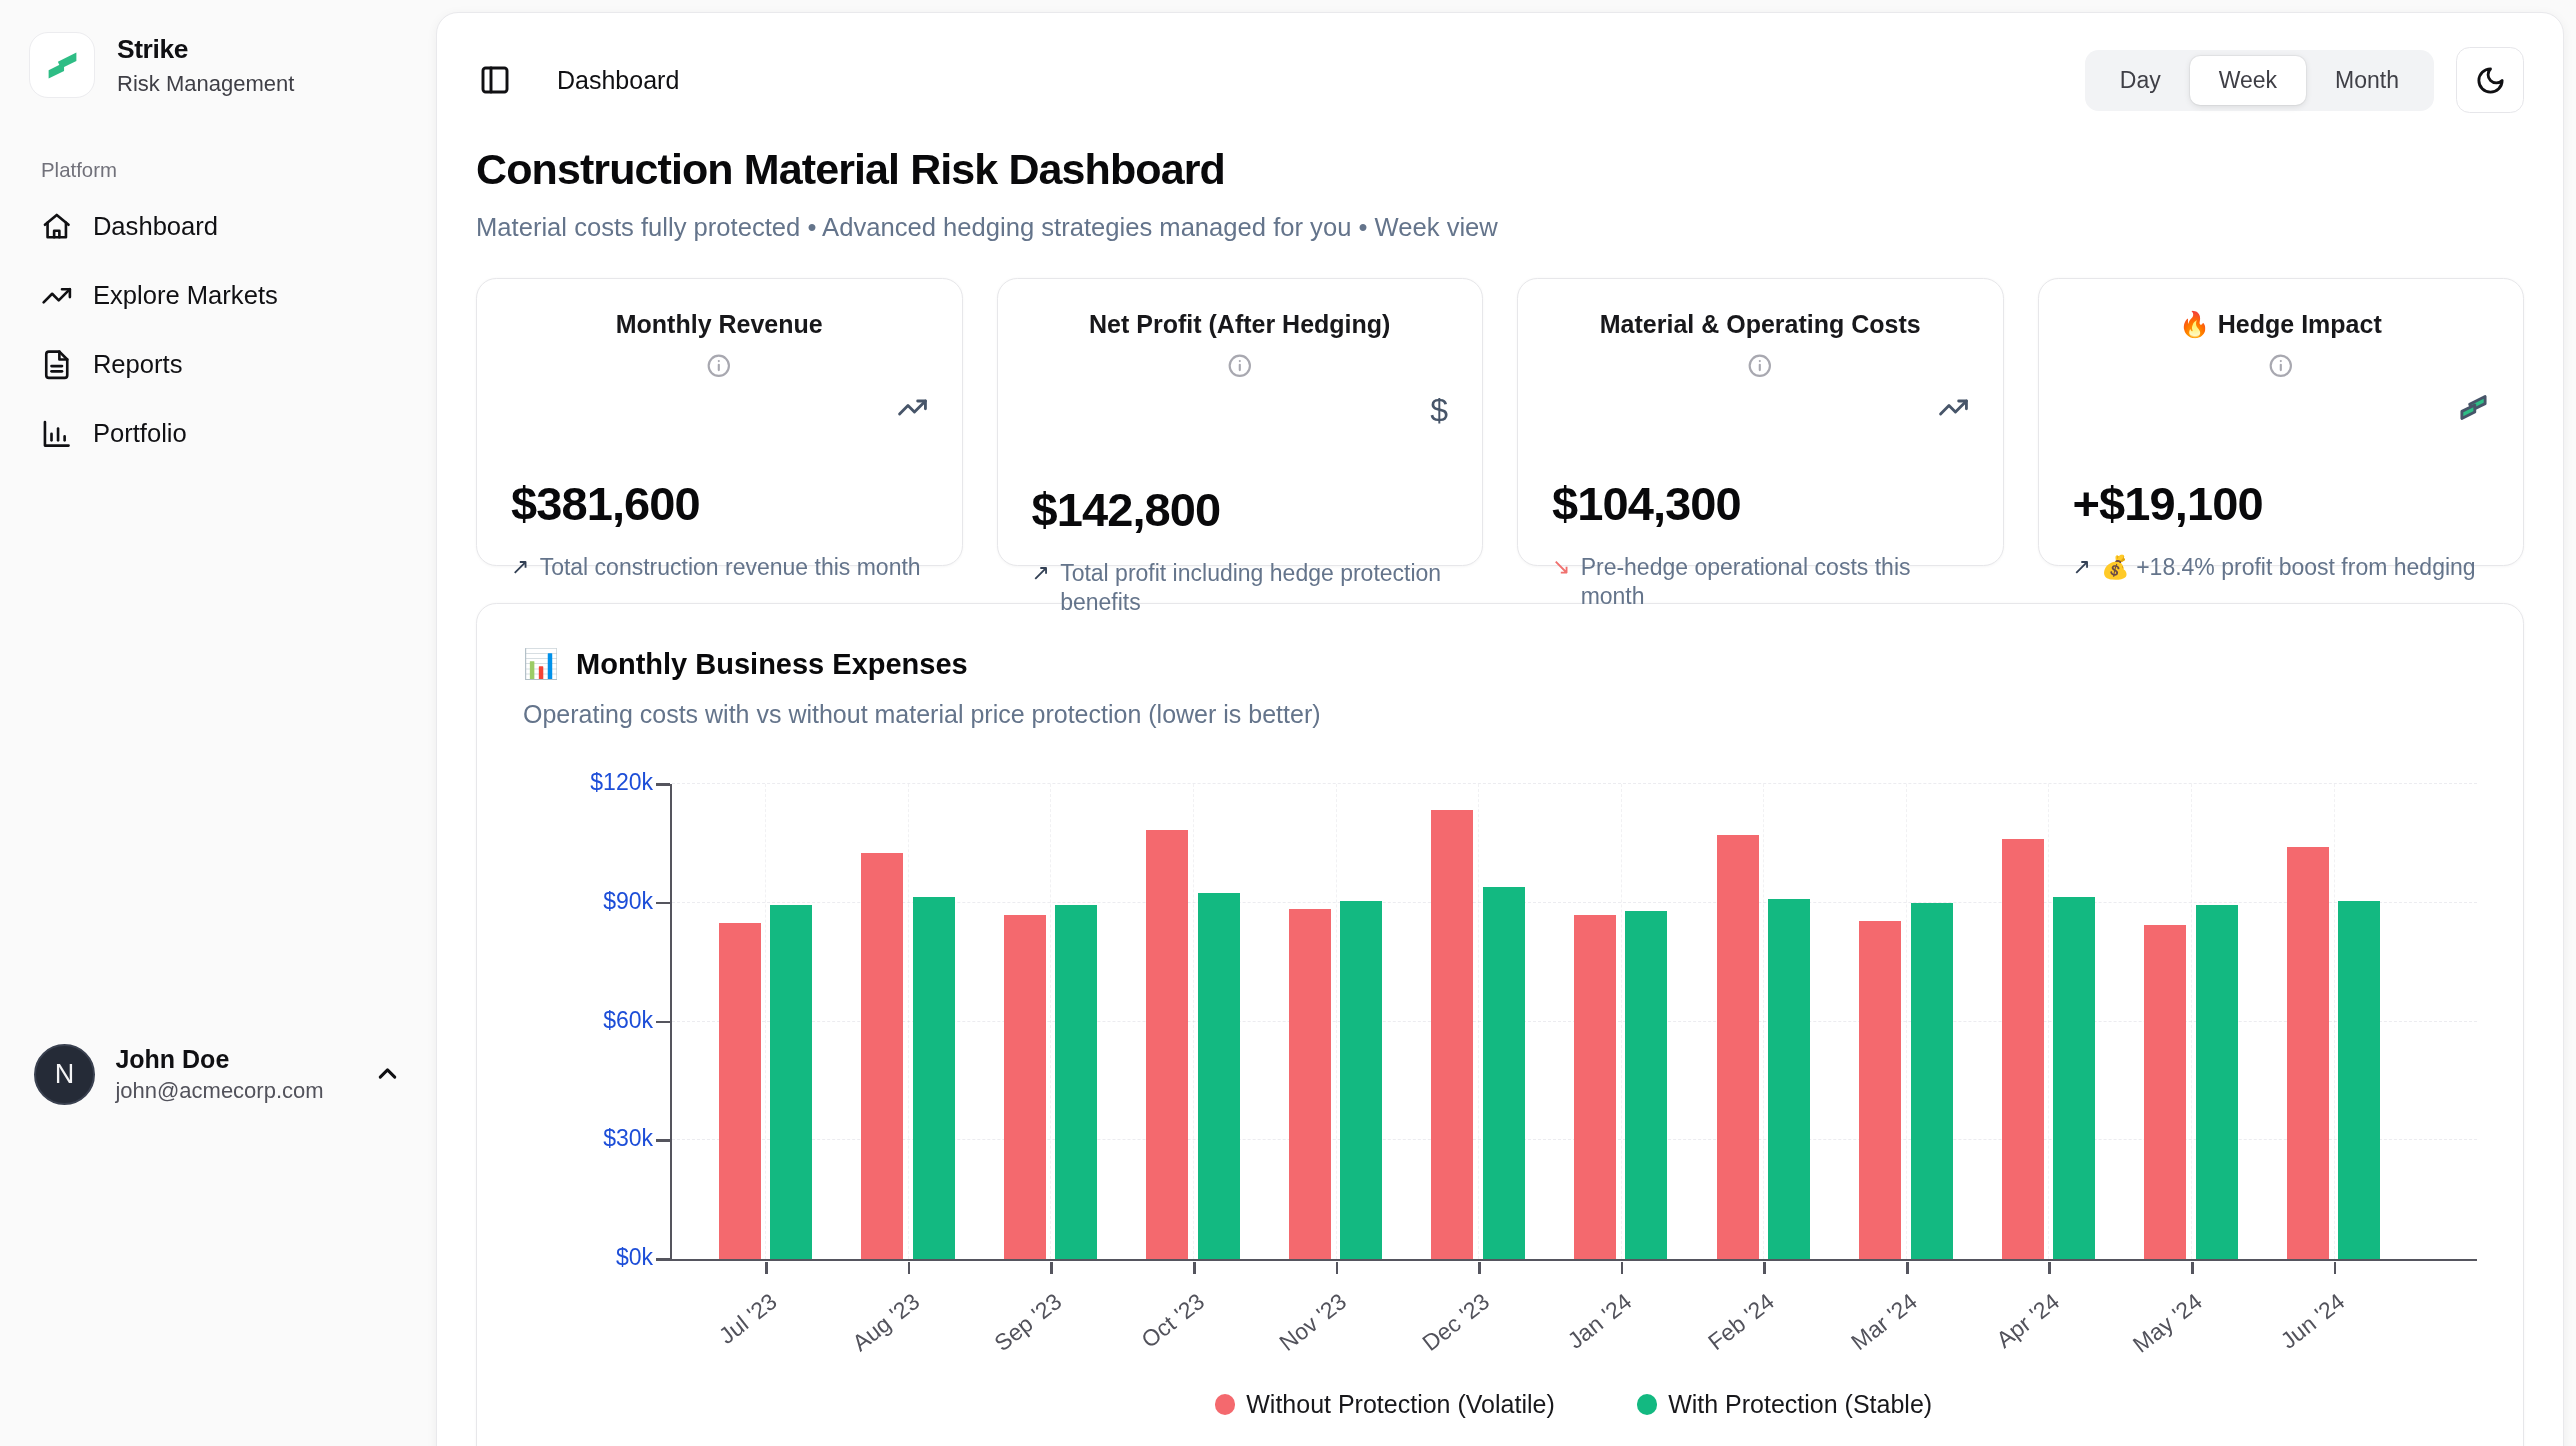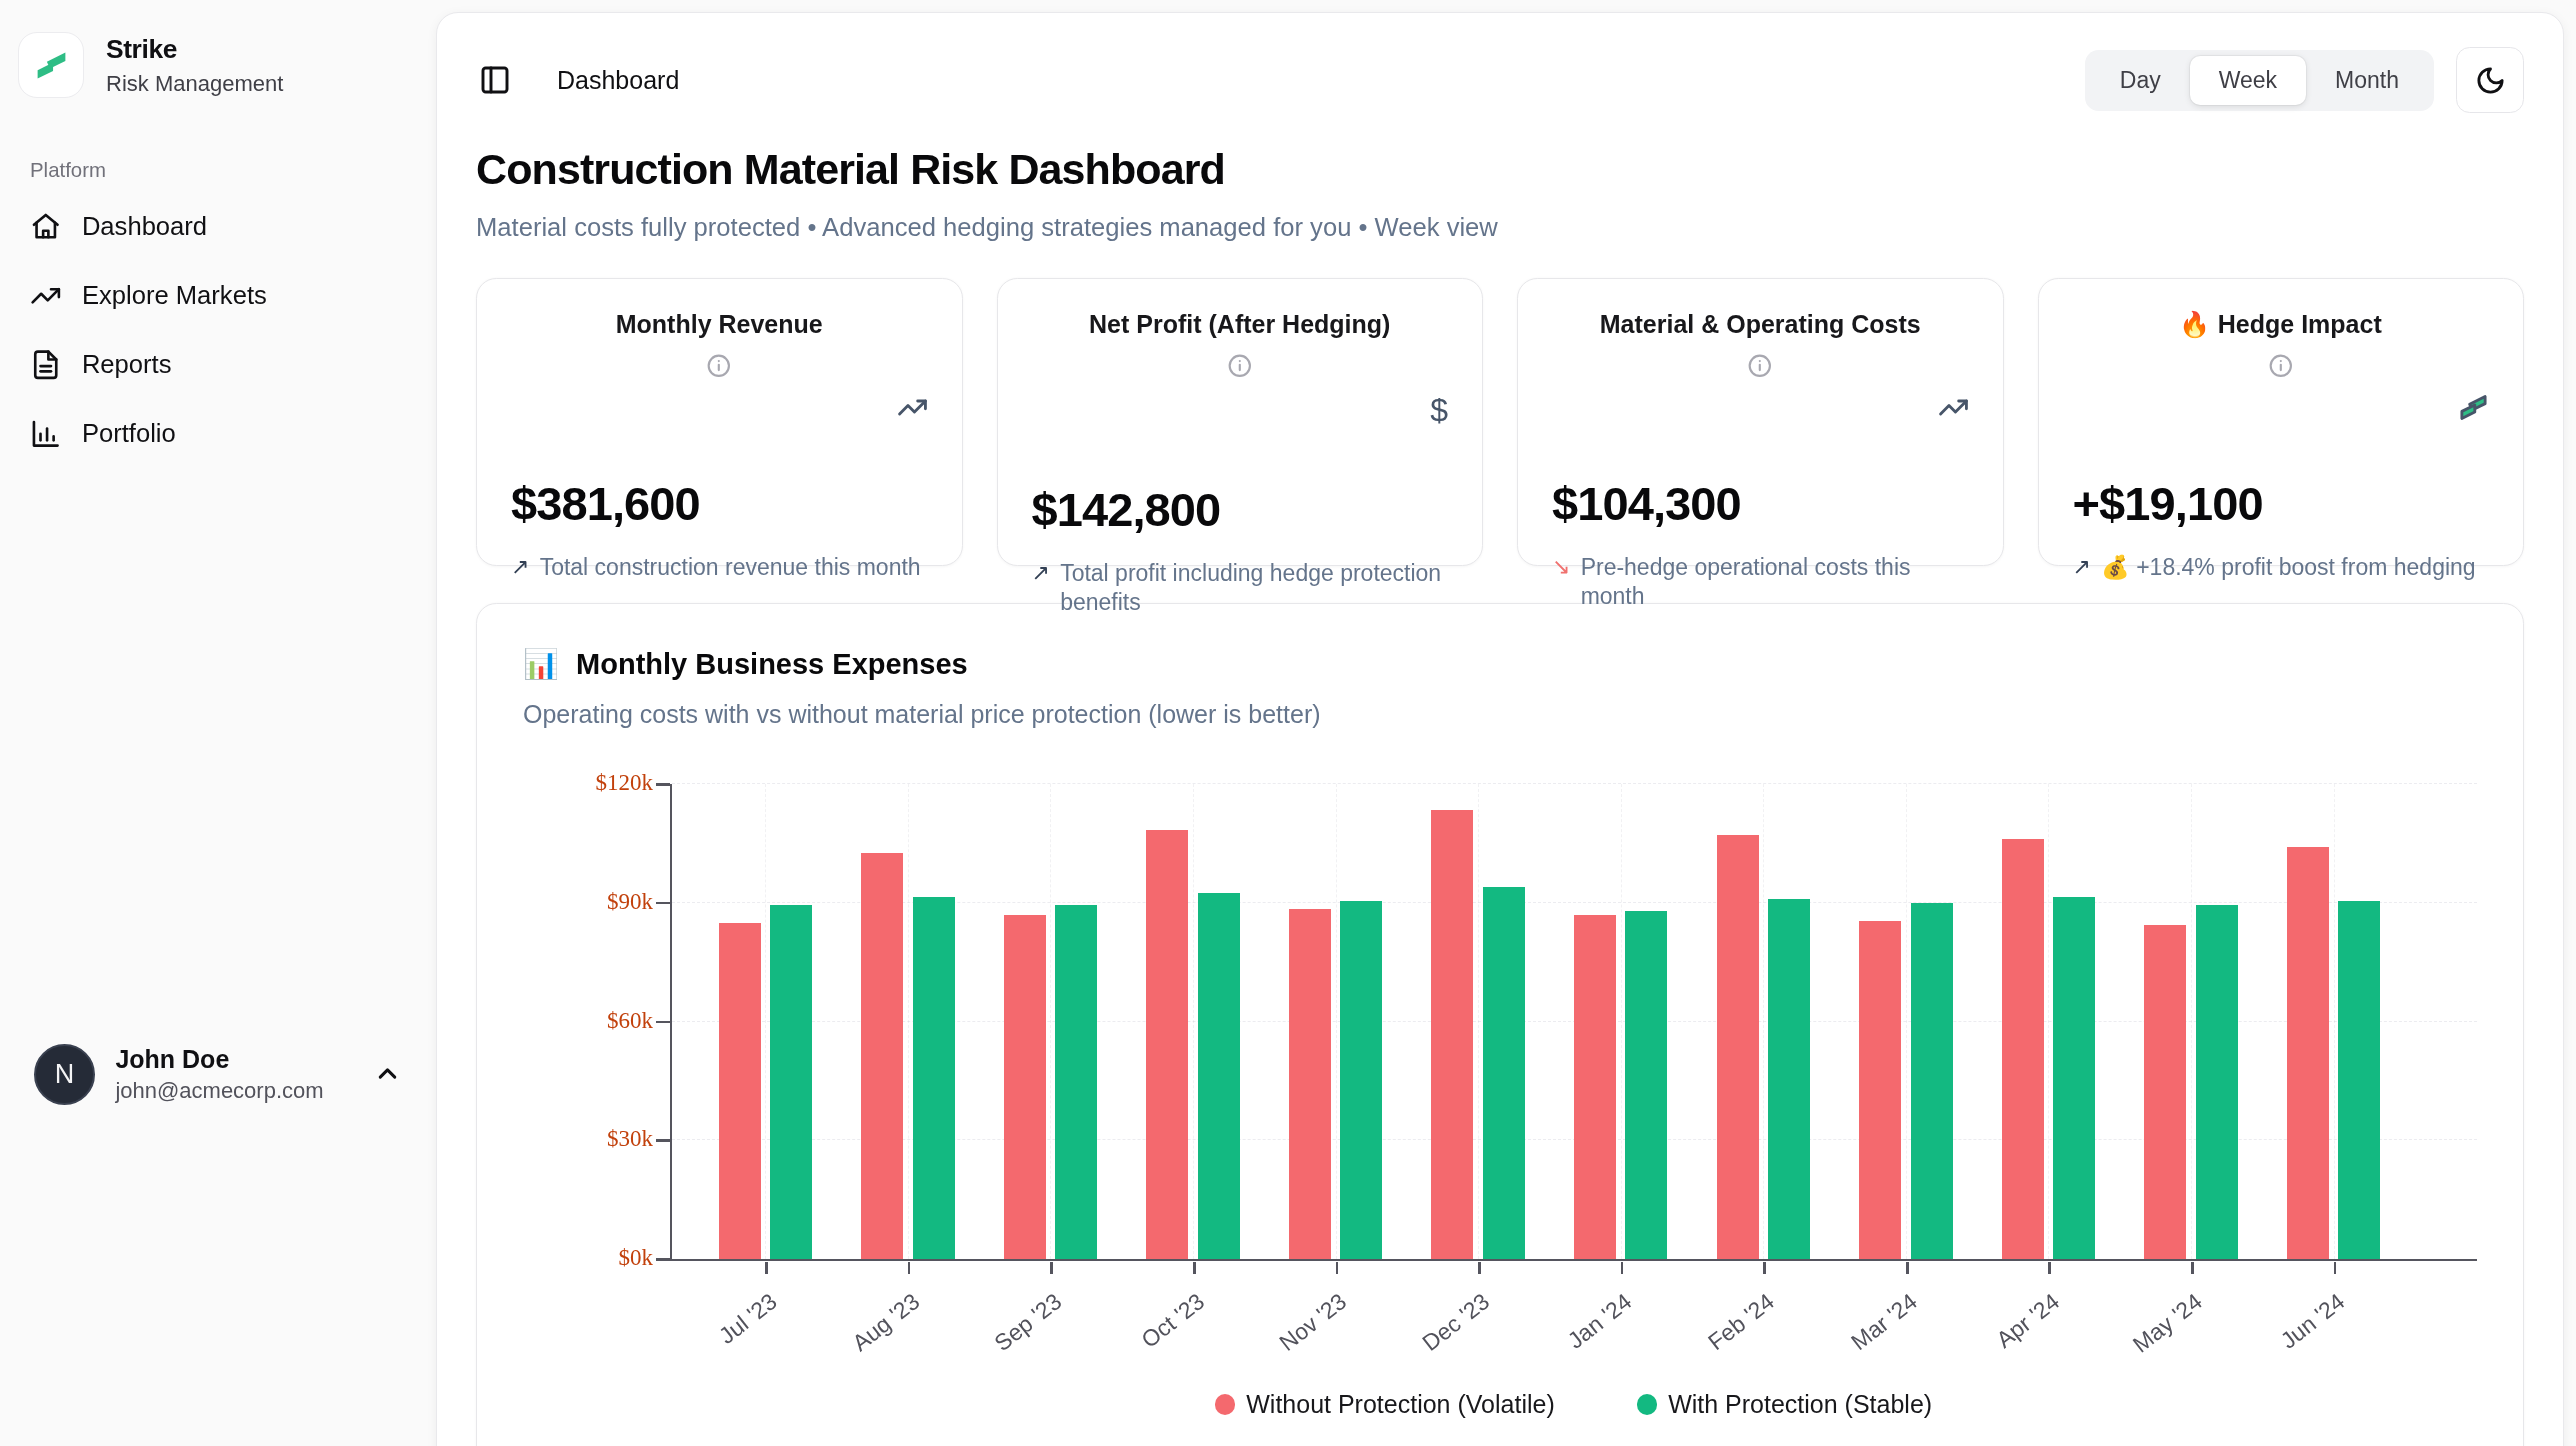--- a/index.html
+++ b/index.html
@@ -4,21 +4,21 @@
 <style>
   * { margin:0; padding:0; box-sizing:border-box; }
   html,body { width:2576px; height:1446px; overflow:hidden; }
   body {
     font-family:"Liberation Sans", sans-serif;
     background:#FAFAFA; color:#18181B;
     position:relative;
   }
 
   
-  .sidebar { position:absolute; left:0; top:0; width:436px; height:1136px; background:#FAFAFA; padding:32px 18px; }
+  .sidebar { position:absolute; left:0; top:0; width:436px; height:1136px; background:#FAFAFA; padding:32px 29px; }
   .brand { display:flex; align-items:center; gap:22px; }
   .brand-tile { width:66px; height:66px; background:#fff; border:1.7px solid #ECECEF; border-radius:19px; display:flex; align-items:center; justify-content:center; }
   .brand-name { font-size:26.4px; font-weight:700; color:#101013; letter-spacing:-0.4px; }
   .brand-tag { font-size:22px; color:#3F3F46; margin-top:6px; }
   .section-label { margin:61px 0 15.3px 12px; font-size:20.4px; color:#71717A; }
   .nav { display:flex; flex-direction:column; gap:10.2px; }
   .nav-item { display:flex; align-items:center; gap:20.4px; padding:13.6px 12px; border-radius:12px; font-size:25.6px; color:#101013; cursor:pointer; }
   .nav-item svg { width:31.5px; height:31.5px; stroke:#101013; fill:none; stroke-width:2; stroke-linecap:round; stroke-linejoin:round; }
   .side-footer { position:absolute; left:22px; right:22px; bottom:19px; display:flex; align-items:center; gap:20.4px; padding:12px; border-radius:13.6px; }
   .avatar { width:61px; height:61px; border-radius:50%; background:#252B37; color:#F4F4F5; font-size:27px; display:flex; align-items:center; justify-content:center; border:2.6px solid #3A4150; }
@@ -62,21 +62,21 @@
   .note-arrow.down { color:#F0716F; }
 
   
   .chart-card { margin-top:37px; background:#fff; border:1.7px solid #E7E7EA; border-radius:20.4px; padding:43px 46px; box-shadow:0 0.9px 2.6px rgba(0,0,0,.04); height:1022px; }
   .chart-title-row { display:flex; align-items:center; gap:17px; font-size:29px; font-weight:700; color:#09090B; }
   .chart-sub { margin-top:19px; font-size:25px; color:#64748B; }
 
   .chart-area { position:relative; margin-top:55px; padding-left:147px; }
   .plot { position:relative; height:477px; border-left:2.6px solid #55555E; border-bottom:2.6px solid #55555E; display:flex; padding:0 72px 0 22px; }
   .hgrid { position:absolute; left:0; right:0; border-top:1.7px dashed #ECECF0; z-index:0; }
-  .ylab { position:absolute; width:128px; text-align:right; left:-147px; font-size:23px; color:#c2410c;font-family:Liberation Serif, serif; }
+  .ylab { position:absolute; width:128px; text-align:right; left:-147px; font-size:23px; color:#1d4ed8; }
   .ytick { position:absolute; left:-16px; width:13.6px; height:2.6px; background:#55555E; }
   .bar-group { flex:1; position:relative; display:flex; align-items:flex-end; justify-content:center; gap:9.4px; }
   .vgrid { position:absolute; left:50%; top:0; bottom:0; border-left:1.7px dashed rgba(120,120,135,.10); }
   .bar { width:42px; position:relative; z-index:1; }
   .xtick { position:absolute; top:100%; left:50%; width:2.6px; height:12.8px; background:#55555E; margin-top:2.6px; }
   .xlabel { position:absolute; top:100%; margin-top:29px; right:50%; transform:rotate(-38deg); transform-origin:100% 0; white-space:nowrap; font-size:23px; color:#52525B; }
   .legend { display:flex; justify-content:center; gap:82px; margin-top:129px; }
   .legend-item { display:flex; align-items:center; gap:11px; font-size:25px; color:#18181B; font-weight:500; }
   .legend-dot { width:20.4px; height:20.4px; border-radius:50%; }
 </style>

